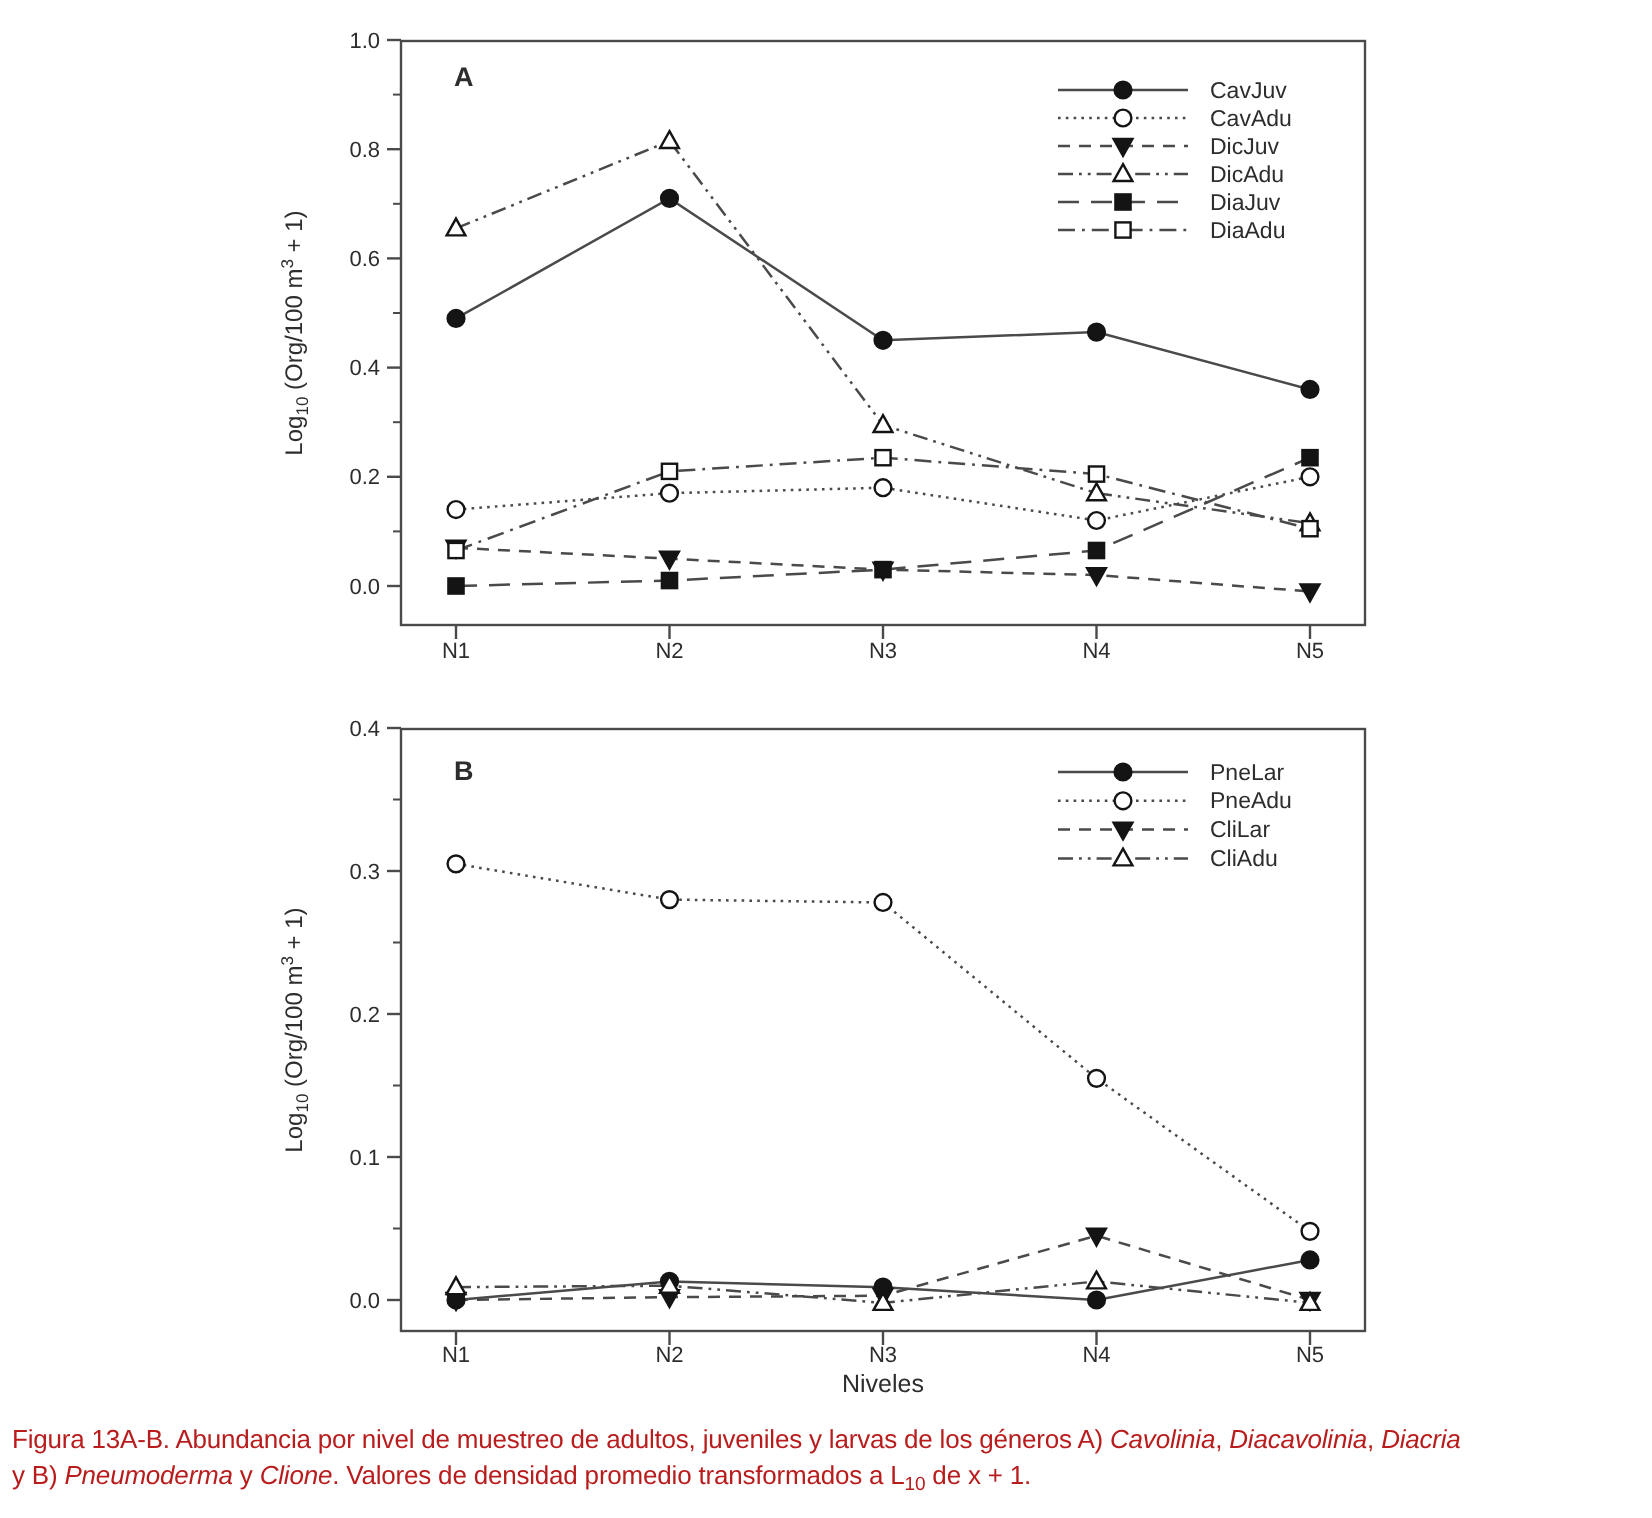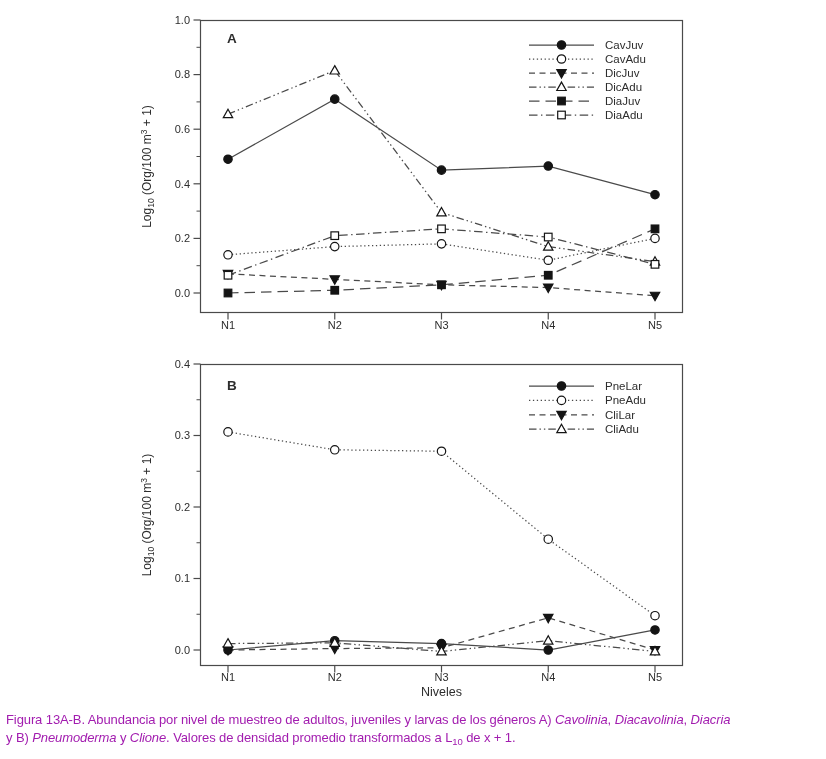--- a/index.html
+++ b/index.html
@@ -8,21 +8,21 @@
     width:826px;height:759px;
     background:#ffffff;
     font-family:"Liberation Sans", sans-serif;
     overflow:hidden;
   }
   .chart-svg{position:absolute;left:0;top:0;}
   .caption{
     position:absolute;
     left:6px;top:711px;width:816px;
     font-size:13px;line-height:18px;
-    color:#a21caf;
+    color:#b91c1c;
     letter-spacing:-0.1px;
   }
   .caption .it{font-style:italic;}
   .caption .sub{font-size:9.5px;vertical-align:-3px;}
 </style>
 </head>
 <body>
 
 <div class="page">
   <svg class="chart-svg" id="chart" width="826" height="706" viewBox="0 0 826 706">

